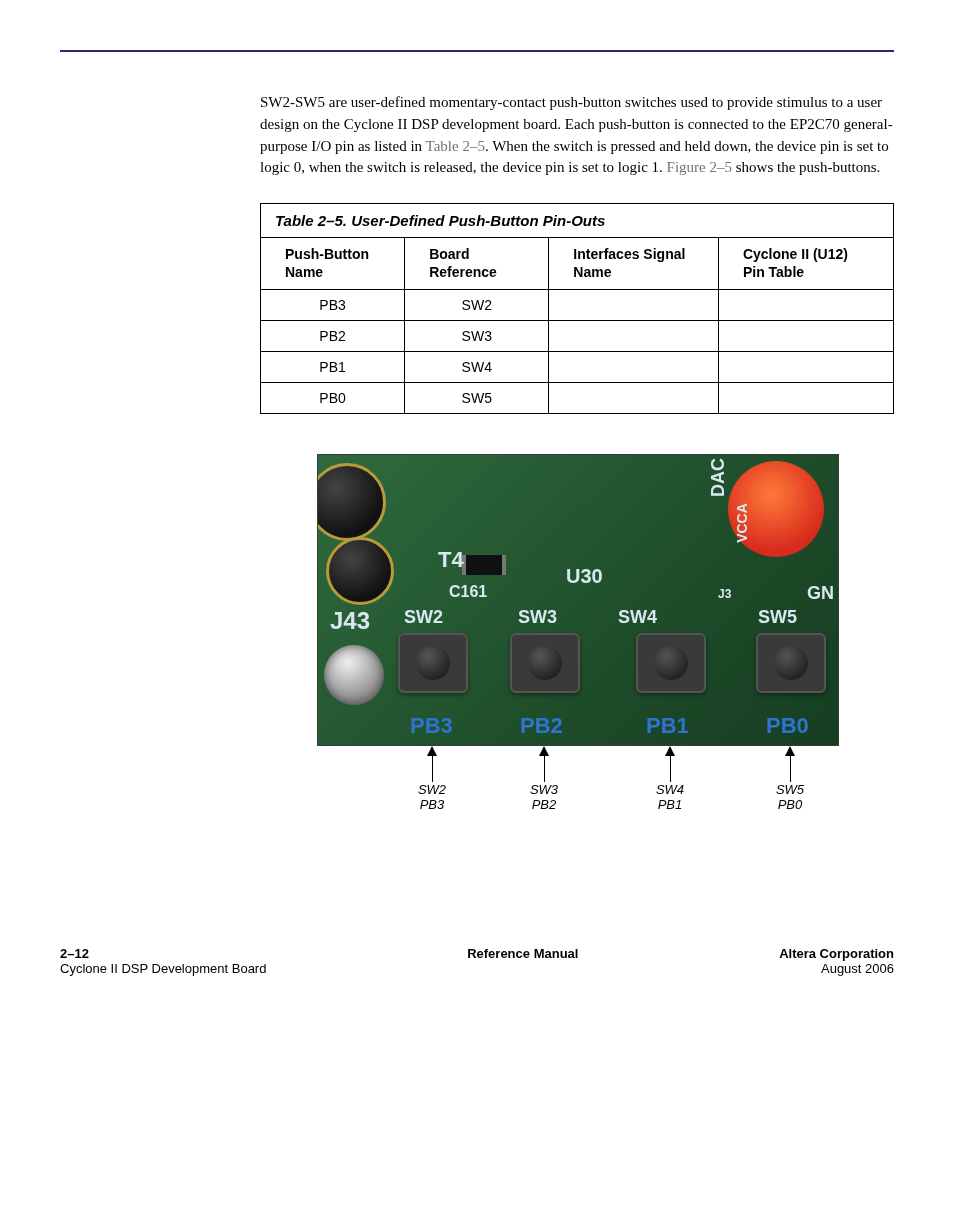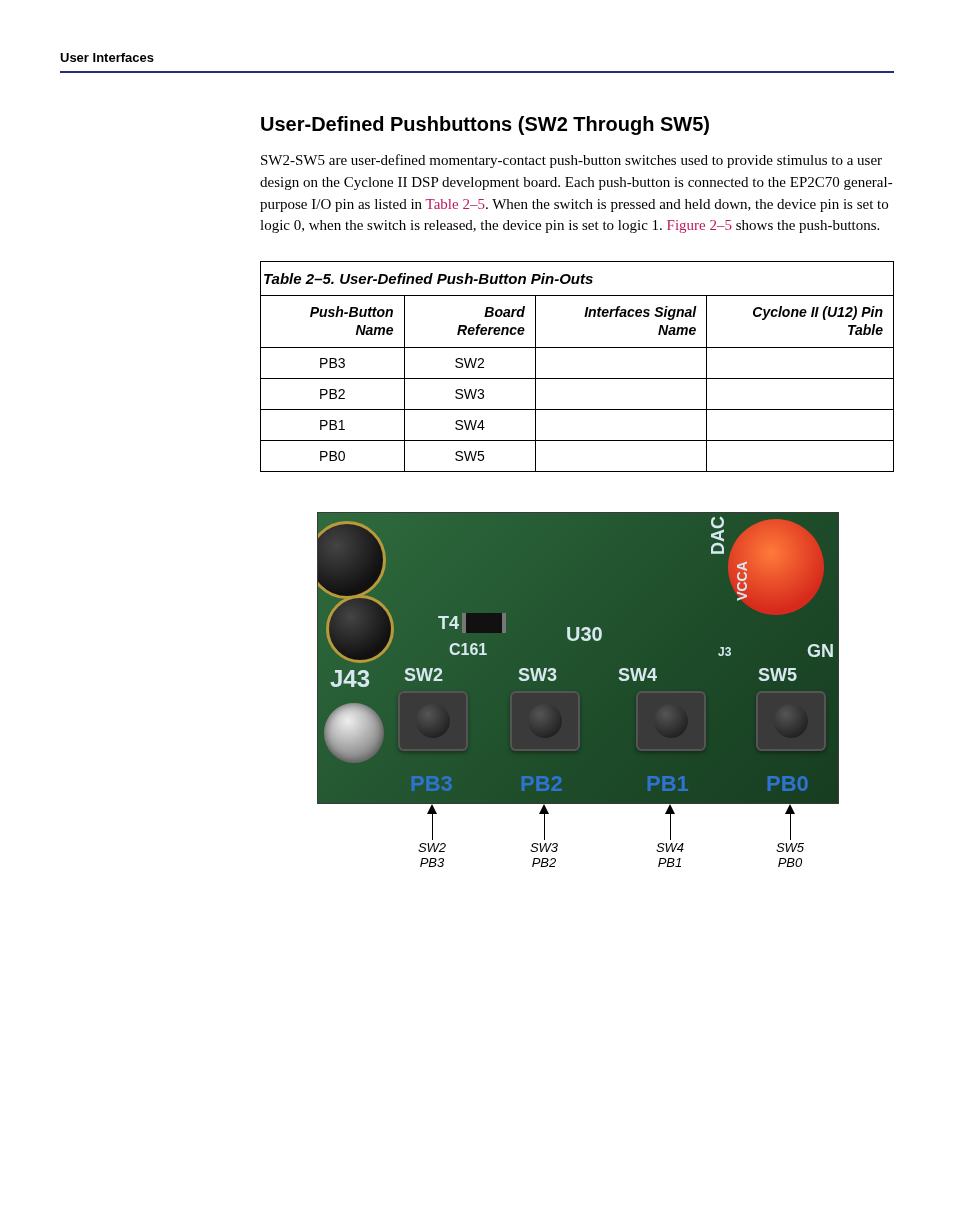--- a/index.html
+++ b/index.html
@@ -32,45 +32,44 @@
     font-weight: bold;
     font-size: 20px;
     margin: 0 0 14px 0;
   }
   p.body {
     font-family: 'Book Antiqua', Palatino, Georgia, serif;
     font-size: 15px;
     line-height: 1.45;
     margin: 0 0 24px 0;
   }
-  .xref { color: #be185d; }
+  .xref { color: #737373; }
   table.tbl {
     width: 100%;
     border-collapse: collapse;
     font-family: Arial, Helvetica, sans-serif;
     font-size: 14px;
     margin-bottom: 40px;
   }
   table.tbl caption {
     text-align: left;
     font-style: italic;
     font-weight: bold;
     font-family: Arial, Helvetica, sans-serif;
-    padding: 8px 2px;
+    padding: 8px 14px;
     border: 1px solid #000;
     border-bottom: none;
     font-size: 15px;
   }
   table.tbl th {
     border: 1px solid #000;
-    padding: 8px 10px;
-    font-weight: bold;
-    text-align: right;
+    padding: 8px 24px;
+    font-weight: bold;
+    text-align: left;
     line-height: 1.25;
-    font-style: italic;
   }
   table.tbl td {
     border: 1px solid #000;
     padding: 7px 10px;
     text-align: center;
   }
   .fig-caption {
     font-family: Arial, Helvetica, sans-serif;
     font-style: italic;
     font-weight: bold;
@@ -172,26 +171,24 @@
   .footer .left .l1 { font-weight: bold; }
   .footer .center .l1 { font-weight: bold; }
   .footer .right { text-align: right; }
   .footer .right .l1 { font-weight: bold; }
 </style>
 </head>
 <body>
 
 <div class="page">
 
-  <div class="running-head">User Interfaces</div>
   <hr class="rule">
 
   <div class="content">
 
-    <h2 class="section">User-Defined Pushbuttons (SW2 Through SW5)</h2>
 
     <p class="body">
       <span>SW2-SW5 are user-defined momentary-contact push-button switches used to provide stimulus to a user design on the Cyclone II DSP development board. Each push-button is connected to the EP2C70 general-purpose I/O pin as listed in </span><span class="xref">Table 2–5</span><span>. When the switch is pressed and held down, the device pin is set to logic 0, when the switch is released, the device pin is set to logic 1. </span><span class="xref">Figure 2–5</span><span> shows the push-buttons.</span>
     </p>
 
     <table class="tbl">
       <caption>Table 2–5. User-Defined Push-Button Pin-Outs</caption>
       <thead>
         <tr>
           <th>Push-Button Name</th>
@@ -235,21 +232,21 @@
         <div class="rc" style="left:-10px;top:8px;width:72px;height:72px;"></div>
         <div class="rc" style="left:8px;top:82px;width:62px;height:62px;"></div>
 
         <div class="redcap" style="right:14px;top:6px;width:96px;height:96px;"></div>
 
         <div class="screw" style="left:6px;top:190px;"></div>
 
         <div class="chip" style="left:148px;top:100px;width:36px;height:20px;"></div>
 
         <span class="silk" style="left:12px;top:152px;font-size:24px;">J43</span>
-        <span class="silk" style="left:120px;top:100px;font-size:18px;">T4</span>
+        <span class="silk" style="left:120px;top:92px;font-size:22px;">T4</span>
         <span class="silk" style="left:131px;top:128px;font-size:16px;">C161</span>
         <span class="silk" style="left:248px;top:110px;font-size:20px;">U30</span>
         <span class="silk" style="left:400px;top:132px;font-size:12px;">J3</span>
         <span class="silk" style="right:100px;top:12px;font-size:18px;transform:rotate(-90deg);">DAC</span>
         <span class="silk" style="right:76px;top:60px;font-size:14px;transform:rotate(-90deg);">VCCA</span>
         <span class="silk" style="right:4px;top:128px;font-size:18px;">GN</span>
         <span class="silk" style="left:86px;top:152px;font-size:18px;">SW2</span>
         <span class="silk" style="left:200px;top:152px;font-size:18px;">SW3</span>
         <span class="silk" style="left:300px;top:152px;font-size:18px;">SW4</span>
         <span class="silk" style="left:440px;top:152px;font-size:18px;">SW5</span>
@@ -288,14 +285,27 @@
           <div class="arrow"></div>
           <div class="stem"></div>
           <div>SW5</div>
           <div>PB0</div>
         </div>
       </div>
     </div>
 
   </div>
 
+  <div class="footer">
+    <div class="left">
+      <div class="l1">2–12</div>
+      <div class="l2">Cyclone II DSP Development Board</div>
+    </div>
+    <div class="center">
+      <div class="l1">Reference Manual</div>
+    </div>
+    <div class="right">
+      <div class="l1">Altera Corporation</div>
+      <div class="l2">August 2006</div>
+    </div>
+  </div>
 
 </div>
 
 </body></html>

